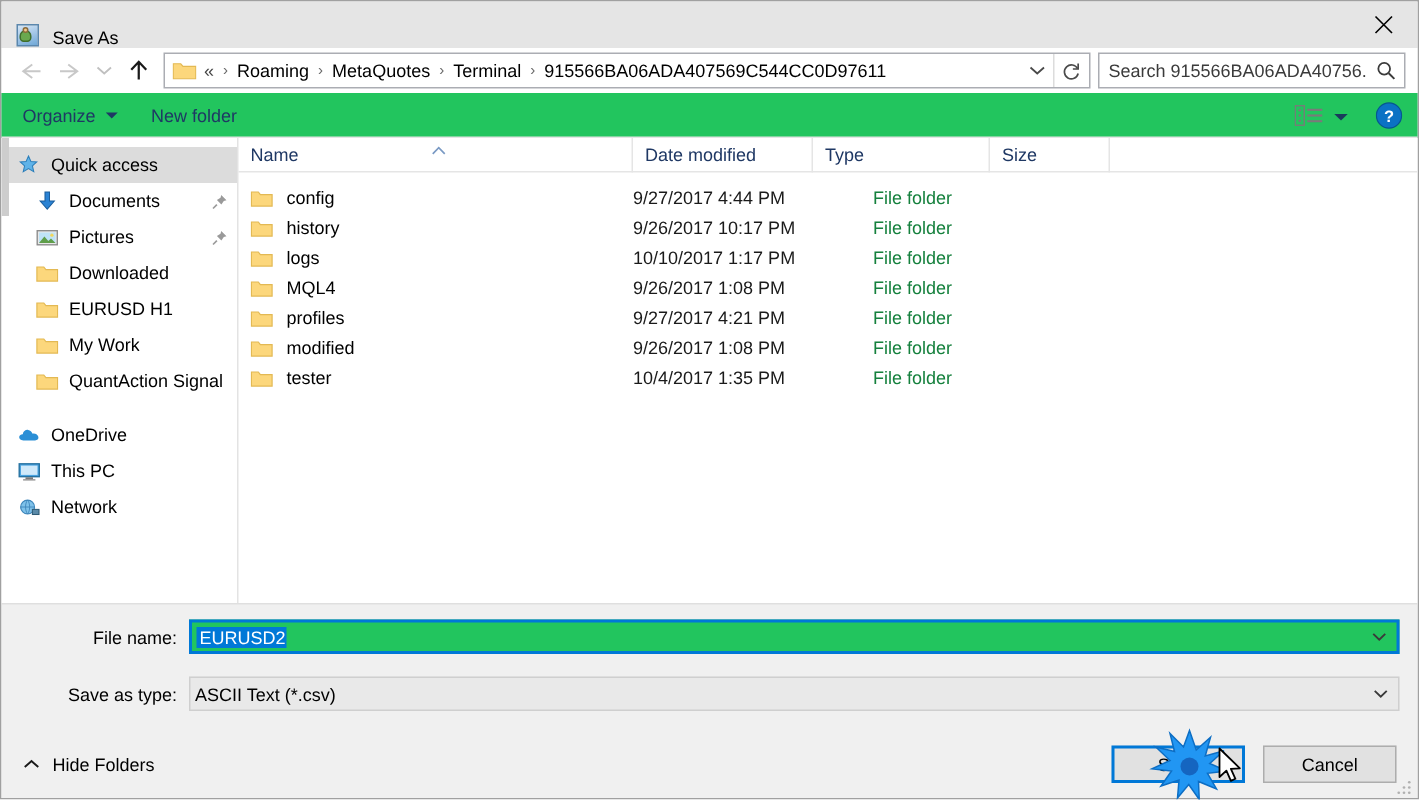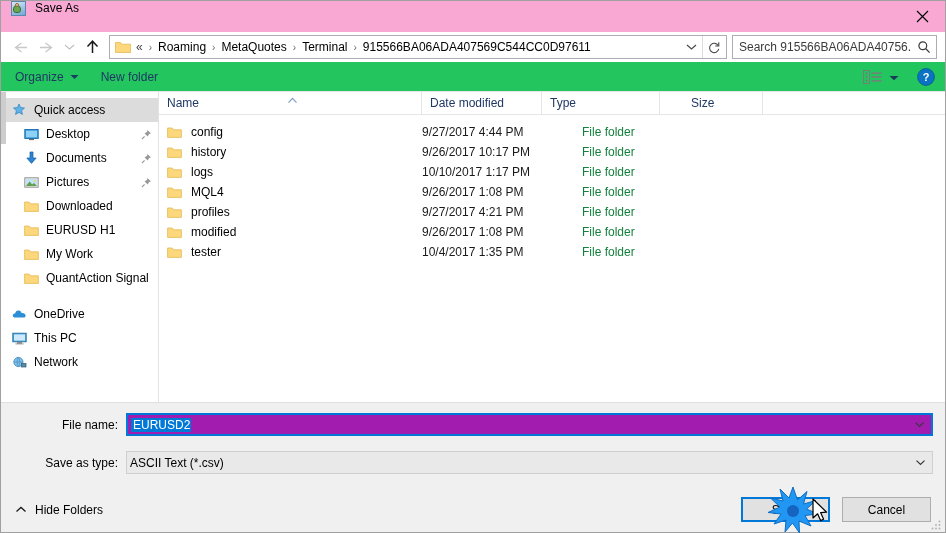--- a/index.html
+++ b/index.html
@@ -16,22 +16,22 @@
   .dialog {
     position: absolute; inset: 0;
     border: 1px solid #a0a0a0;
     background: #fff;
     display: flex; flex-direction: column;
   }
 
   
   .titlebar {
     height: 31px; flex: 0 0 31px;
-    background: #f9a8d4;
-    display: flex; align-items: flex-start;
+    background: #e5e5e5;
+    display: flex; align-items: flex-end;
     position: relative;
   }
   .title-icon {
     width: 17px; height: 16px; margin-left: 9px; margin-right: 8px;
     position: relative; flex: 0 0 17px;
   }
   .title-icon .ti-page {
     position: absolute; left: 1px; top: 0; width: 15px; height: 15px;
     background: linear-gradient(160deg, #d6e6f5 0%, #9ec3e6 55%, #6fa8d6 100%);
     border: 1px solid #5b87ad;
@@ -160,21 +160,21 @@
     font-size: 12px; color: #1f3864;
   }
   .ch {
     height: 23px; display: flex; align-items: center;
     padding-left: 8px; position: relative;
     border-right: 1px solid #e5e5e5;
   }
   .ch.name { width: 263px; flex: 0 0 263px; }
   .ch.date { width: 120px; flex: 0 0 120px; }
   .ch.type { width: 118px; flex: 0 0 118px; }
-  .ch.size { width: 80px; flex: 0 0 80px; margin-left: 23px; }
+  .ch.size { width: 80px; flex: 0 0 80px; }
   .sort-caret {
     position: absolute; left: 128px; top: 1px;
   }
   .rows { flex: 1 1 auto; padding-top: 4px; }
   .row { height: 20px; display: flex; align-items: flex-end; font-size: 12px; }
   .cell-name { width: 263px; flex: 0 0 263px; display: flex; align-items: center; padding-left: 8px; }
   .cell-date { width: 120px; flex: 0 0 120px; color: #1a1a1a; }
   .cell-type { width: 118px; flex: 0 0 118px; color: #15803d; margin-left: 40px; }
   .cell-size { width: 80px; flex: 0 0 80px; }
   .folder-ico { width: 17px; flex: 0 0 17px; margin-right: 7px; display: flex; align-items: center; }
@@ -186,21 +186,21 @@
     padding: 10px 0 0 0;
   }
   .form-row { display: flex; align-items: center; height: 23px; margin-bottom: 15px; }
   .form-label {
     width: 125px; flex: 0 0 125px; text-align: right; padding-right: 8px;
     font-size: 12px; color: #000;
   }
   .field {
     flex: 1 1 auto; height: 23px; margin-right: 12px;
     display: flex; align-items: center;
-    background: #a21caf; min-width: 0;
+    background: #22c55e; min-width: 0;
   }
   .field.focused { border: 2px solid #0078d7; }
   .field.disabled { border: 1px solid #cfcfcf; background: #e9e9e9; }
   .field-text { flex: 1 1 auto; padding-left: 3px; font-size: 12px; white-space: nowrap; overflow: hidden; }
   .sel { background: #0078d7; color: #fff; padding: 1px 1px 2px 2px; }
   .field-drop { width: 24px; flex: 0 0 24px; display: flex; align-items: center; justify-content: center; }
 
   .buttonrow {
     display: flex; align-items: center;
     padding: 8px 14px 10px 14px;
@@ -353,36 +353,20 @@
 
       <div class="side-item root selected">
         <span class="side-ico">
           <svg width="15" height="14" viewBox="0 0 15 14">
             <path d="M7,1 L8.6,4.6 L12.5,5 L9.6,7.6 L10.5,11.4 L7,9.4 L3.5,11.4 L4.4,7.6 L1.5,5 L5.4,4.6 Z" fill="#5fb3e8" stroke="#2d7fba" stroke-width="0.7"></path>
           </svg>
         </span>
         <span class="side-label">Quick access</span>
       </div>
 
-      <div class="side-item">
-        <span class="side-ico">
-          <svg width="15" height="13" viewBox="0 0 15 13">
-            <rect x="0.8" y="1.5" width="13.4" height="9" fill="#2e9ae0" stroke="#1a6ba8" stroke-width="0.9"></rect>
-            <rect x="2" y="2.7" width="11" height="6.6" fill="#8fd0f5"></rect>
-            <rect x="5" y="10.8" width="5" height="1.3" fill="#6a6a6a"></rect>
-          </svg>
-        </span>
-        <span class="side-label">Desktop</span>
-        <span class="pin">
-          <svg width="11" height="11" viewBox="0 0 11 11">
-            <path d="M6.5,1 L10,4.5 L8.2,5 L6.6,7.4 L3.6,4.4 L6,2.8 Z" fill="#9a9a9a"></path>
-            <path d="M3.6,7.4 L1,10" stroke="#9a9a9a" stroke-width="1.1"></path>
-          </svg>
-        </span>
-      </div>
 
       <div class="side-item">
         <span class="side-ico">
           <svg width="15" height="14" viewBox="0 0 15 14">
             <path d="M6,1 L9,1 L9,7 L12.2,7 L7.5,12.4 L2.8,7 L6,7 Z" fill="#2b83d4" stroke="#1a5e9e" stroke-width="0.7"></path>
           </svg>
         </span>
         <span class="side-label">Documents</span>
         <span class="pin">
           <svg width="11" height="11" viewBox="0 0 11 11">

